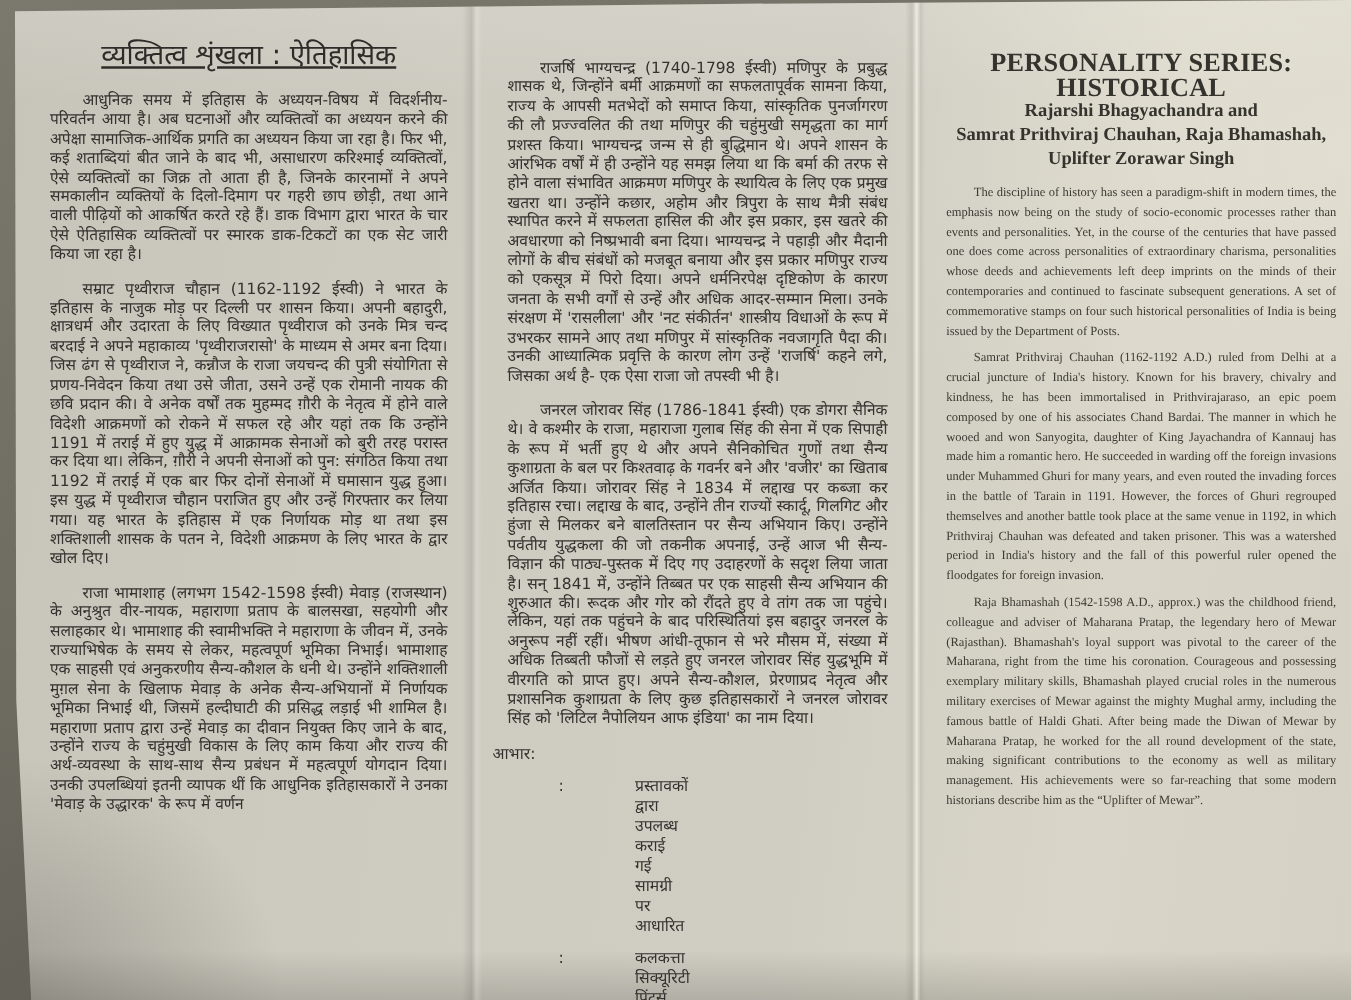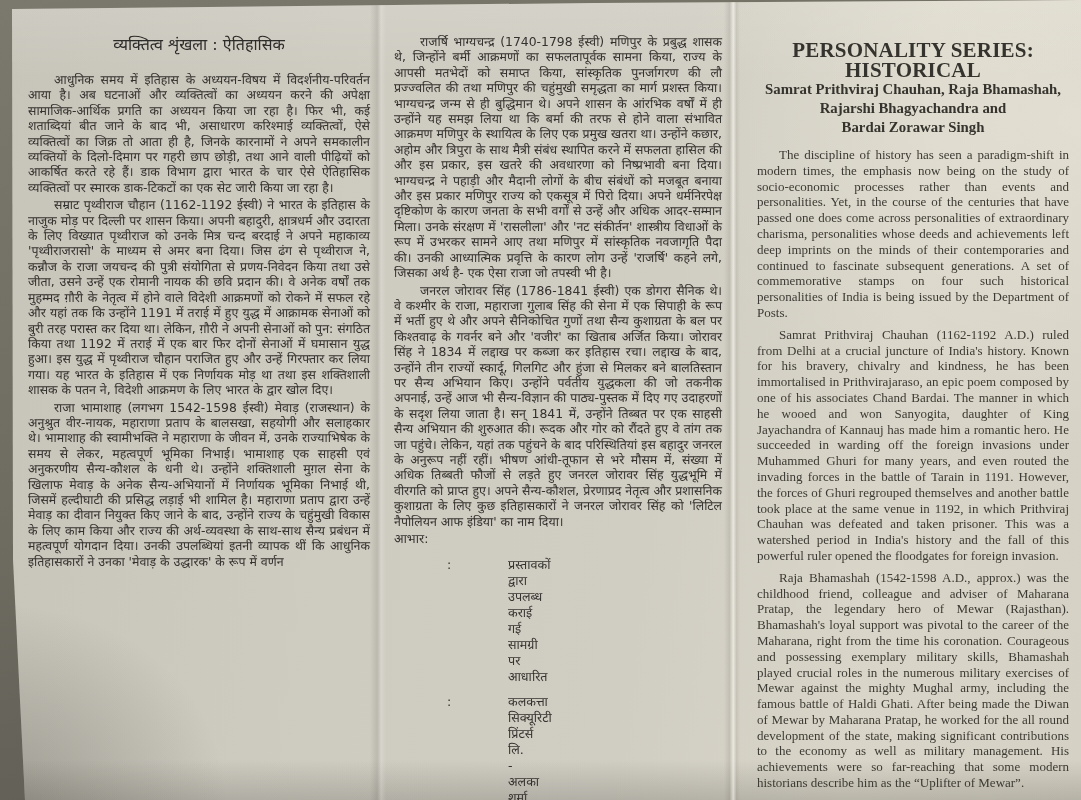--- a/index.html
+++ b/index.html
@@ -17,37 +17,37 @@
       radial-gradient(ellipse 30% 35% at 0% 100%,rgba(60,58,50,0.30),transparent 70%),
       radial-gradient(ellipse 55% 60% at 100% 15%,rgba(255,252,240,0.28),transparent 70%),
       linear-gradient(97deg,#c7c4ba 0%,#cecbc1 34%,#d0cdc3 60%,#d9d5c8 80%,#d5d1c4 100%);
   }
   .fold{position:absolute;top:0;bottom:0;width:16px;pointer-events:none;}
   #fold-1{left:370px;background:linear-gradient(90deg,transparent,rgba(90,88,78,0.16) 45%,rgba(255,255,250,0.18) 70%,transparent);}
   #fold-2{left:724px;background:linear-gradient(90deg,transparent,rgba(100,95,85,0.16) 35%,rgba(255,255,248,0.5) 58%,rgba(120,115,100,0.14) 78%,transparent);}
   .panel{position:absolute;color:#33312d;}
   
   #panel-left{left:28px;top:30px;width:342px;}
-  .hi-title{font-size:16px;line-height:30px;text-align:center;color:#2e2c29;}
-  .hi-body p{margin:0;font-size:12.4px;line-height:15.4px;text-align:justify;text-indent:26px;color:#34322e;}
+  .hi-title{font-size:22px;line-height:30px;text-align:center;color:#2e2c29;text-decoration:underline;}
+  .hi-body p{margin:12px;font-size:12.4px;line-height:15.4px;text-align:justify;text-indent:26px;color:#34322e;}
   .hi-body p + p{margin-top:2px;}
   #panel-left .hi-body{margin-top:12px;}
   
   #panel-mid{left:394px;top:34px;width:328px;}
   
   #credits{margin-top:1px;font-size:12.6px;color:#34322e;}
   #credits .c-head{margin-bottom:10px;}
   .c-row{display:grid;grid-template-columns:110px 12px 1fr;column-gap:4px;margin-bottom:9px;line-height:16px;}
   .c-colon{text-align:center;}
   
   #panel-right{left:757px;top:40px;width:312px;font-family:"Liberation Serif","DejaVu Serif",serif;color:#3c3a34;}
   .en-title{font-weight:bold;text-align:center;font-size:21px;line-height:20px;letter-spacing:0.2px;color:#35332d;}
   .en-sub{font-weight:bold;text-align:center;font-size:14.8px;line-height:19px;color:#35332d;}
   .en-body{margin-top:10px;}
-  .en-body p{margin:0 0 6px 0;font-size:13px;line-height:15.8px;text-align:justify;text-indent:22px;}
+  .en-body p{margin:0 0 6px 0;font-size:10px;line-height:15.8px;text-align:justify;text-indent:22px;}
 </style>
 </head>
 <body>
 
 <div id="photo">
   <div id="paper">
 
     <div class="panel" id="panel-left">
       <div class="hi-title">
         <div>व्यक्तित्व शृंखला : ऐतिहासिक</div>
@@ -82,23 +82,23 @@
         <div class="c-row">
           <span>विरूपण</span>
           <span class="c-colon">:</span>
           <span>अलका शर्मा</span>
         </div>
       </div>
     </div>
 
     <div class="panel" id="panel-right">
       <div class="en-title">PERSONALITY SERIES: HISTORICAL</div>
+      <div class="en-sub">Rajarshi Bhagyachandra and</div>
       <div class="en-sub">Samrat Prithviraj Chauhan, Raja Bhamashah,</div>
-      <div class="en-sub">Rajarshi Bhagyachandra and</div>
-      <div class="en-sub">Bardai Zorawar Singh</div>
+      <div class="en-sub">Uplifter Zorawar Singh</div>
       <div class="en-body">
         <p>The discipline of history has seen a paradigm-shift in modern times, the emphasis now being on the study of socio-economic processes rather than events and personalities. Yet, in the course of the centuries that have passed one does come across personalities of extraordinary charisma, personalities whose deeds and achievements left deep imprints on the minds of their contemporaries and continued to fascinate subsequent generations. A set of commemorative stamps on four such historical personalities of India is being issued by the Department of Posts.</p>
         <p>Samrat Prithviraj Chauhan (1162-1192 A.D.) ruled from Delhi at a crucial juncture of India's history. Known for his bravery, chivalry and kindness, he has been immortalised in Prithvirajaraso, an epic poem composed by one of his associates Chand Bardai. The manner in which he wooed and won Sanyogita, daughter of King Jayachandra of Kannauj has made him a romantic hero. He succeeded in warding off the foreign invasions under Muhammed Ghuri for many years, and even routed the invading forces in the battle of Tarain in 1191. However, the forces of Ghuri regrouped themselves and another battle took place at the same venue in 1192, in which Prithviraj Chauhan was defeated and taken prisoner. This was a watershed period in India's history and the fall of this powerful ruler opened the floodgates for foreign invasion.</p>
         <p>Raja Bhamashah (1542-1598 A.D., approx.) was the childhood friend, colleague and adviser of Maharana Pratap, the legendary hero of Mewar (Rajasthan). Bhamashah's loyal support was pivotal to the career of the Maharana, right from the time his coronation. Courageous and possessing exemplary military skills, Bhamashah played crucial roles in the numerous military exercises of Mewar against the mighty Mughal army, including the famous battle of Haldi Ghati. After being made the Diwan of Mewar by Maharana Pratap, he worked for the all round development of the state, making significant contributions to the economy as well as military management. His achievements were so far-reaching that some modern historians describe him as the “Uplifter of Mewar”.</p>
       </div>
     </div>
 
     <div class="fold" id="fold-1"></div>
     <div class="fold" id="fold-2"></div>
   </div>

